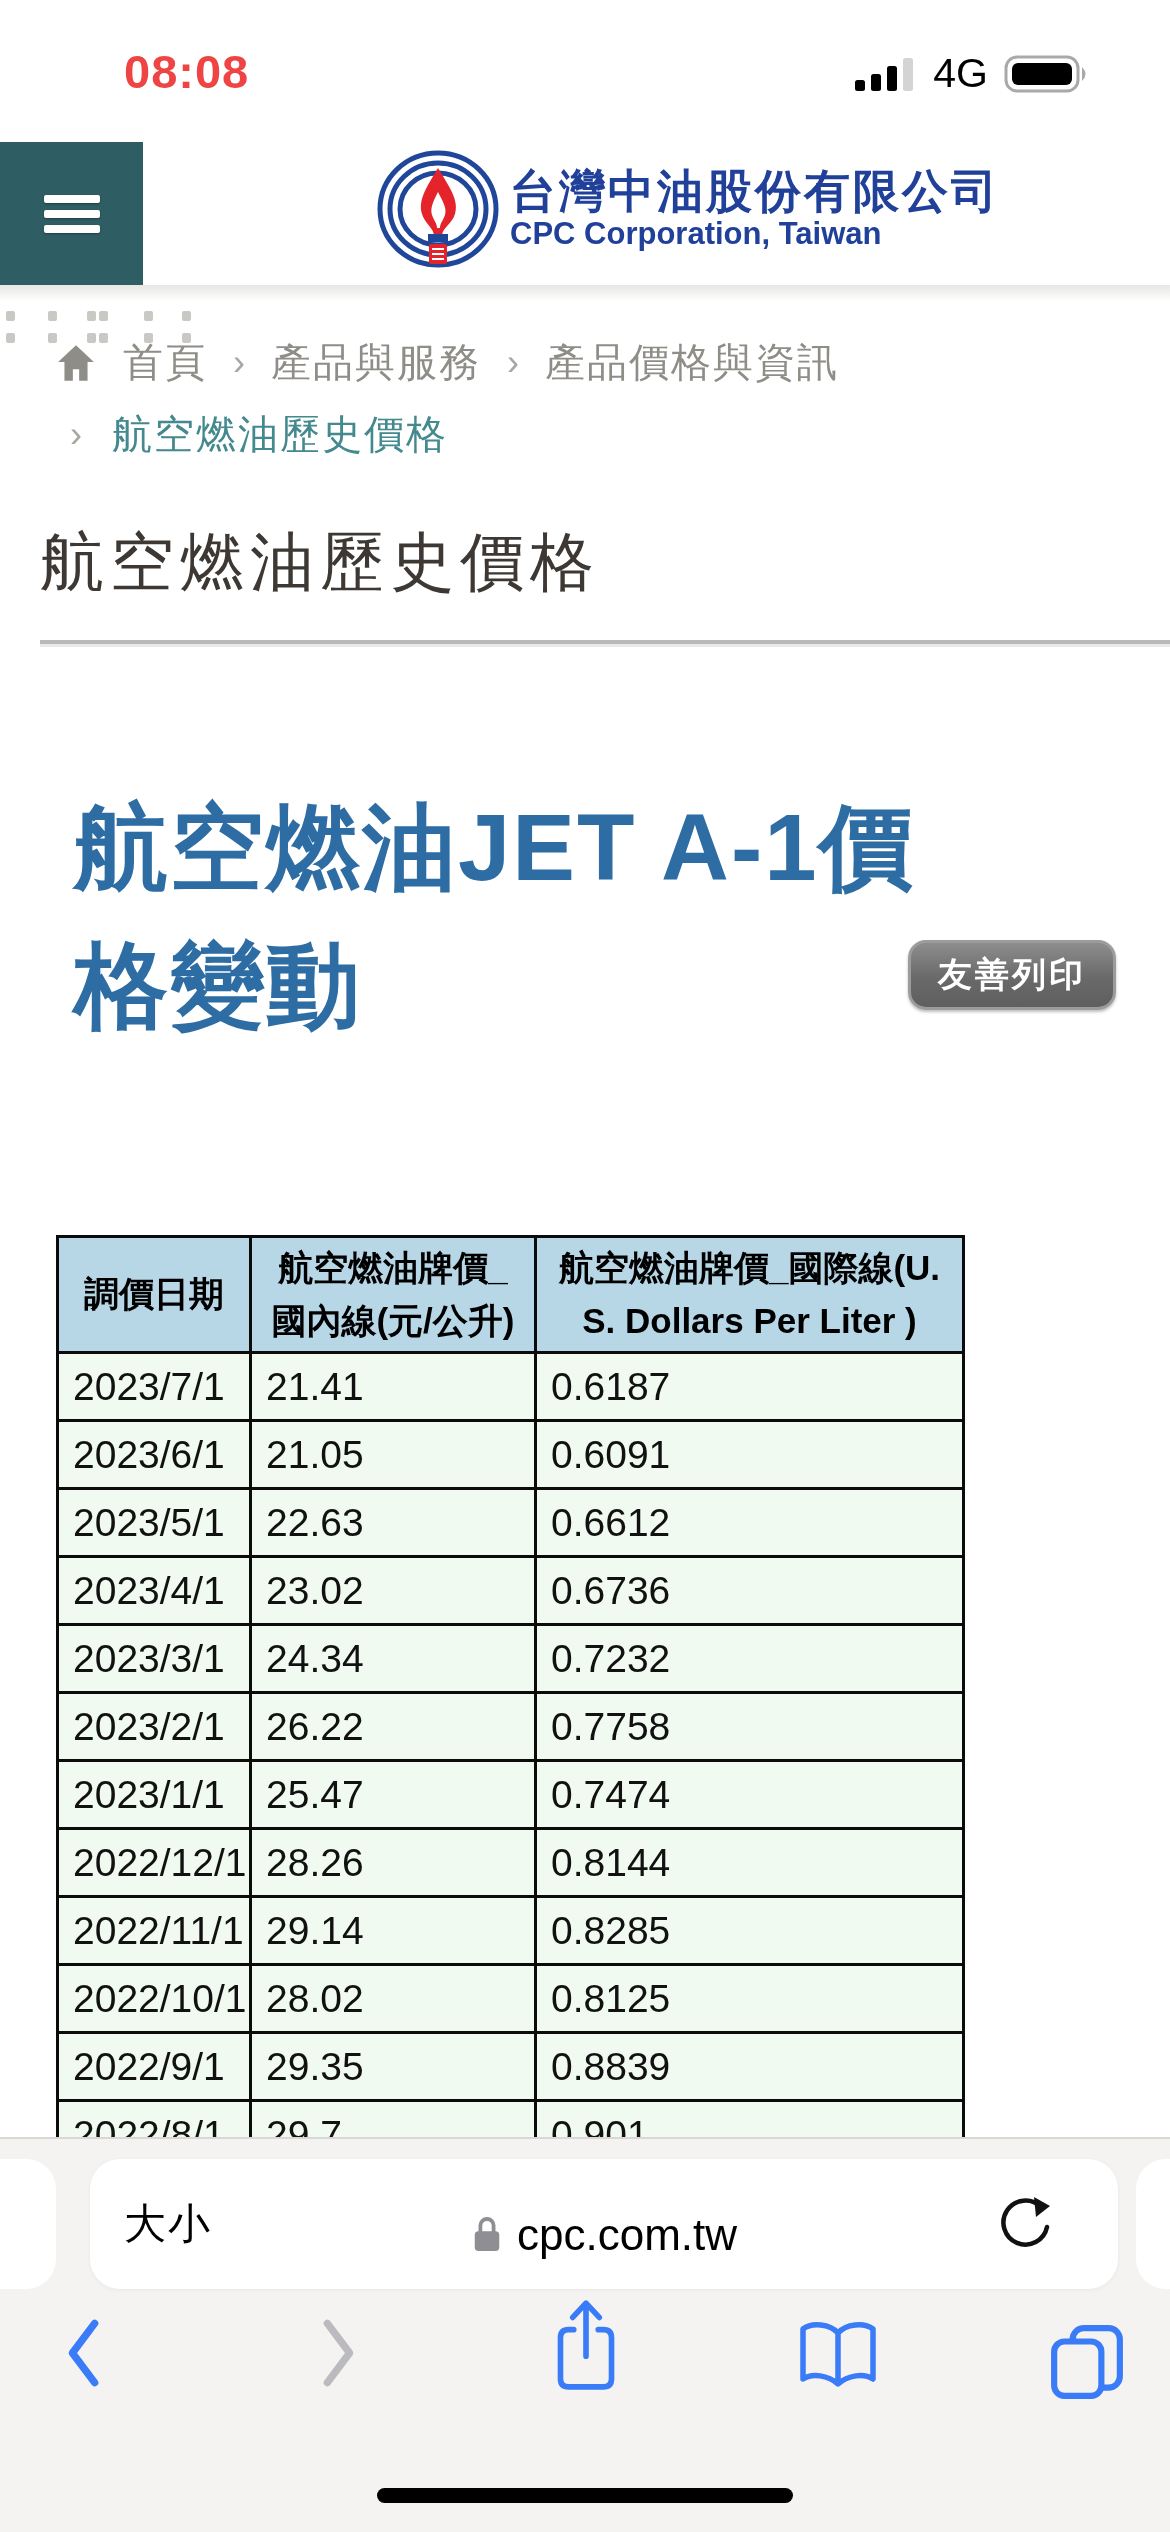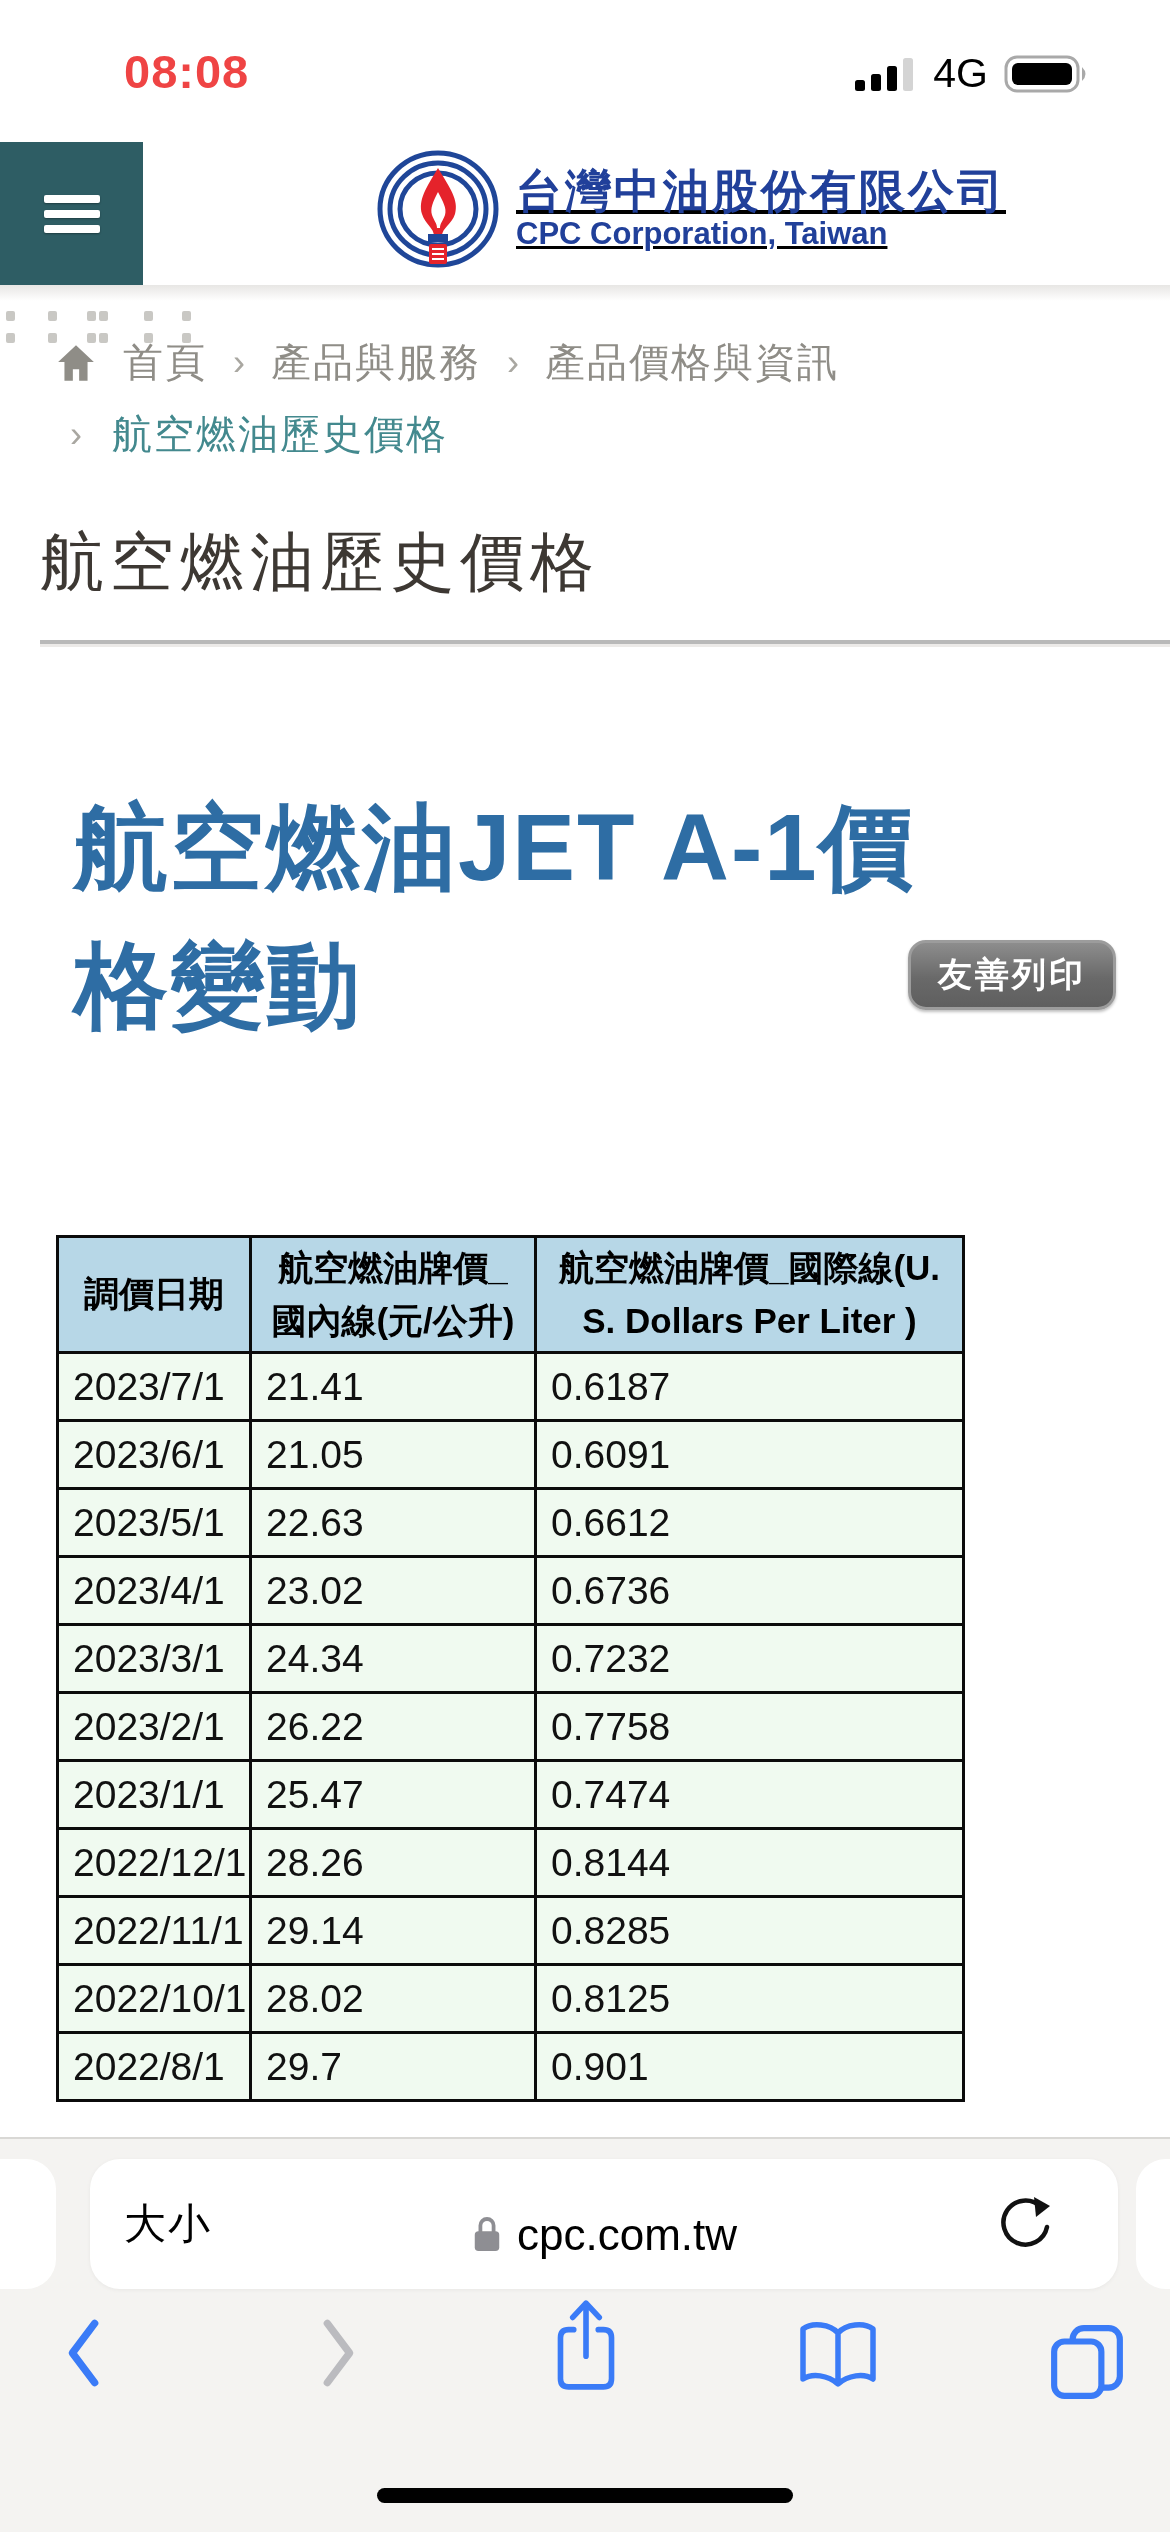--- a/index.html
+++ b/index.html
@@ -11,21 +11,21 @@
   .time{position:absolute;left:124px;top:44px;font-size:47px;font-weight:bold;color:#ef4444;letter-spacing:1px;}
   .status-right{position:absolute;right:78px;top:50px;display:flex;align-items:center;gap:16px;}
   .net-label{font-size:41px;color:#000;}
 
   
   .site-header{position:absolute;top:140px;left:0;width:100%;height:145px;background:#fff;z-index:3;}
   .menu-button{position:absolute;left:0;top:2px;width:143px;height:143px;background:#2e5d64;
                display:flex;flex-direction:column;align-items:center;justify-content:center;gap:7px;cursor:pointer;}
   .menu-button i{display:block;width:56px;height:8px;background:#fff;border-radius:2px;box-shadow:0 1px 2px rgba(0,0,0,.35);}
   .logo{position:absolute;left:376px;top:8px;display:flex;align-items:center;}
-  .logo-text{margin-left:14px;text-decoration:underline;}
+  .logo-text{margin-left:8px;}
   .logo-zh{font-size:46px;font-weight:bold;color:#21409a;letter-spacing:3px;line-height:50px;}
   .logo-en{font-size:31px;font-weight:bold;color:#21409a;line-height:36px;}
 
   
   .content{position:absolute;top:285px;left:0;width:100%;height:1852px;background:#fff;overflow:hidden;padding-left:36px;}
   .content::before{content:"";position:absolute;top:0;left:0;width:100%;height:16px;
                    background:linear-gradient(#e7e6e4,rgba(255,255,255,0));}
   .dots-row{position:absolute;left:6px;display:flex;}
   .dots-row i{width:9px;height:10px;background:#c9c8c4;border-radius:2px;}
   .dots-row i:nth-child(2){margin-left:33px;}.dots-row i:nth-child(3){margin-left:30px;}
@@ -234,20 +234,25 @@
             <td>2022/11/1</td>
             <td>29.14</td>
             <td>0.8285</td>
           </tr>
           <tr>
             <td>2022/10/1</td>
             <td>28.02</td>
             <td>0.8125</td>
           </tr>
           <tr>
+            <td>2022/9/1</td>
+            <td>29.35</td>
+            <td>0.8839</td>
+          </tr>
+          <tr>
             <td>2022/8/1</td>
             <td>29.7</td>
             <td>0.901</td>
           </tr>
         </tbody>
     </table>
   </div>
 
   <div class="browser-chrome">
     <div class="url-stub stub-left"></div>

